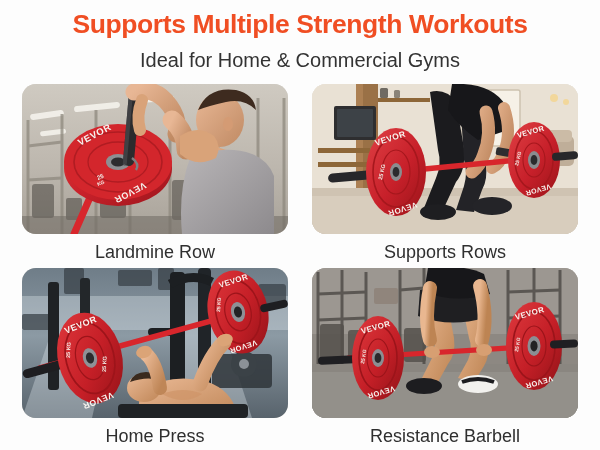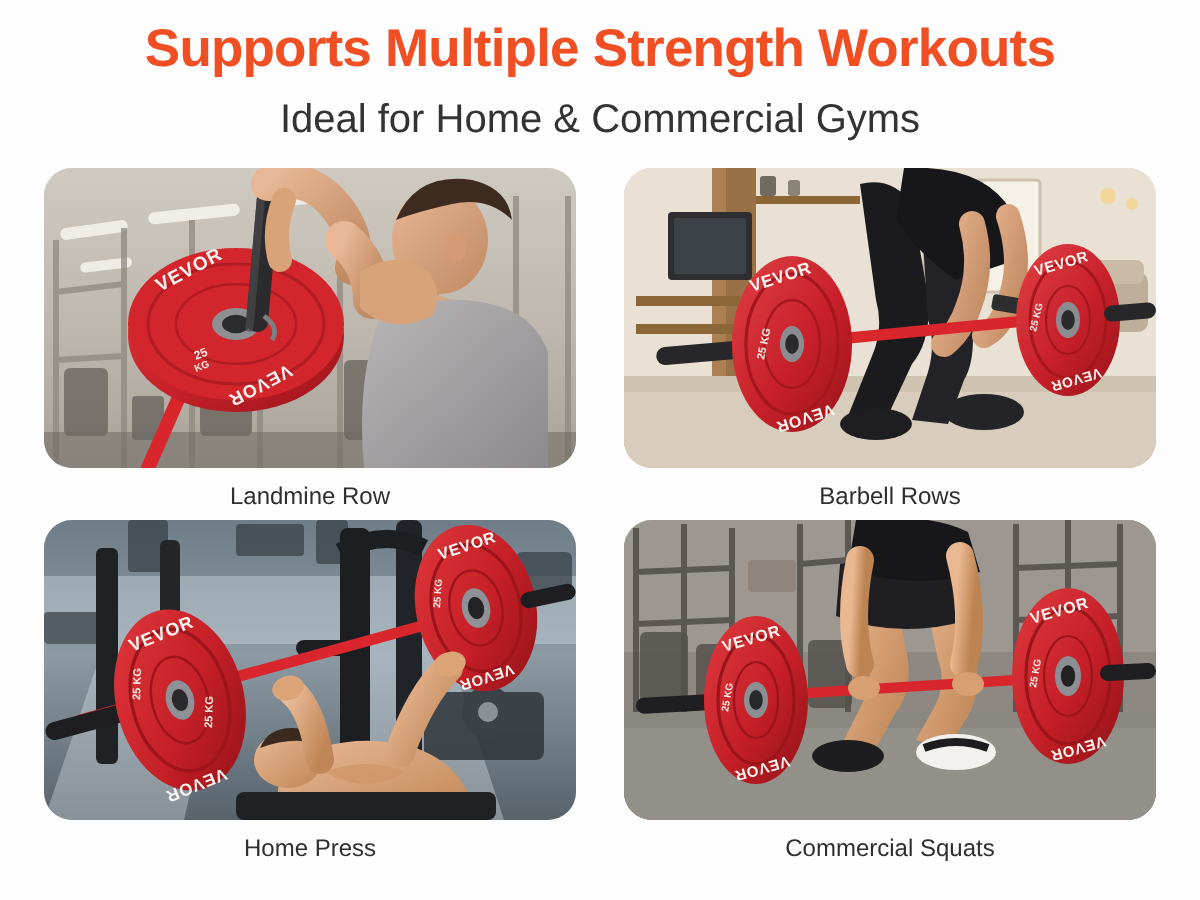--- a/index.html
+++ b/index.html
@@ -73,21 +73,21 @@
     height: 150px;
     border-radius: 14px;
     overflow: hidden;
     position: relative;
     background: #d8d4cd;
   }
 
   .thumb svg { display: block; width: 100%; height: 100%; }
 
   .caption {
-    font-size: 12px;
+    font-size: 18px;
     font-weight: normal;
     color: #2f2f2f;
     line-height: 1.25;
     margin-top: 7px;
     text-align: left;
     white-space: nowrap;
   }
 </style>
 </head>
 <body>
@@ -276,21 +276,21 @@
           <ellipse cx="222" cy="76" rx="11" ry="17" fill="none" stroke="#a6171d" stroke-width="1.1"></ellipse>
           <ellipse cx="222" cy="76" rx="6" ry="9" fill="#8a8c8f"></ellipse>
           <ellipse cx="222" cy="76" rx="3.4" ry="5" fill="#2b2b2d"></ellipse>
           <text x="206" y="54" fill="#f7f3ee" font-family="Liberation Sans, sans-serif" font-size="7.5" font-weight="bold" transform="rotate(-16 206 54)" letter-spacing="0.3">VEVOR</text>
           <text x="238" y="100" fill="#f7f3ee" font-family="Liberation Sans, sans-serif" font-size="7" font-weight="bold" transform="rotate(164 238 100)" letter-spacing="0.3">VEVOR</text>
           <text x="206" y="82" fill="#f1ebe4" font-family="Liberation Sans, sans-serif" font-size="5" font-weight="bold" transform="rotate(-76 206 82)">25 KG</text>
 
           <rect x="240" y="68" width="26" height="8" rx="4" fill="#27272a" transform="rotate(-5 253 72)"></rect>
         </svg>
       </div>
-      <div class="caption">Barbell Rows</div>
+      <div class="caption">Supports Rows</div>
     </div>
 
     <div class="card">
       <div class="thumb">
         <svg viewBox="0 0 266 150" preserveAspectRatio="xMidYMid slice">
           <defs>
             <linearGradient id="g3bg" x1="0" y1="0" x2="0" y2="1">
               <stop offset="0" stop-color="#6f7d88"></stop>
               <stop offset="0.45" stop-color="#8c9aa4"></stop>
               <stop offset="1" stop-color="#58636c"></stop>
@@ -463,17 +463,17 @@
           <text x="204" y="52" fill="#f7f3ee" font-family="Liberation Sans, sans-serif" font-size="8" font-weight="bold" transform="rotate(-16 204 52)" letter-spacing="0.4">VEVOR</text>
           <text x="240" y="108" fill="#f7f3ee" font-family="Liberation Sans, sans-serif" font-size="7.5" font-weight="bold" transform="rotate(164 240 108)" letter-spacing="0.4">VEVOR</text>
           <text x="206" y="84" fill="#f1ebe4" font-family="Liberation Sans, sans-serif" font-size="5" font-weight="bold" transform="rotate(-80 206 84)">25 KG</text>
 
           <rect x="238" y="72" width="28" height="8" rx="4" fill="#1f1f22" transform="rotate(-3 252 76)"></rect>
 
           <ellipse cx="120" cy="84" rx="8" ry="6" fill="#d79f72"></ellipse>
           <ellipse cx="172" cy="82" rx="8" ry="6" fill="#d79f72"></ellipse>
         </svg>
       </div>
-      <div class="caption">Commercial Squats</div>
+      <div class="caption">Resistance Barbell</div>
     </div>
 
   </div>
 </div>
 
 </body></html>

